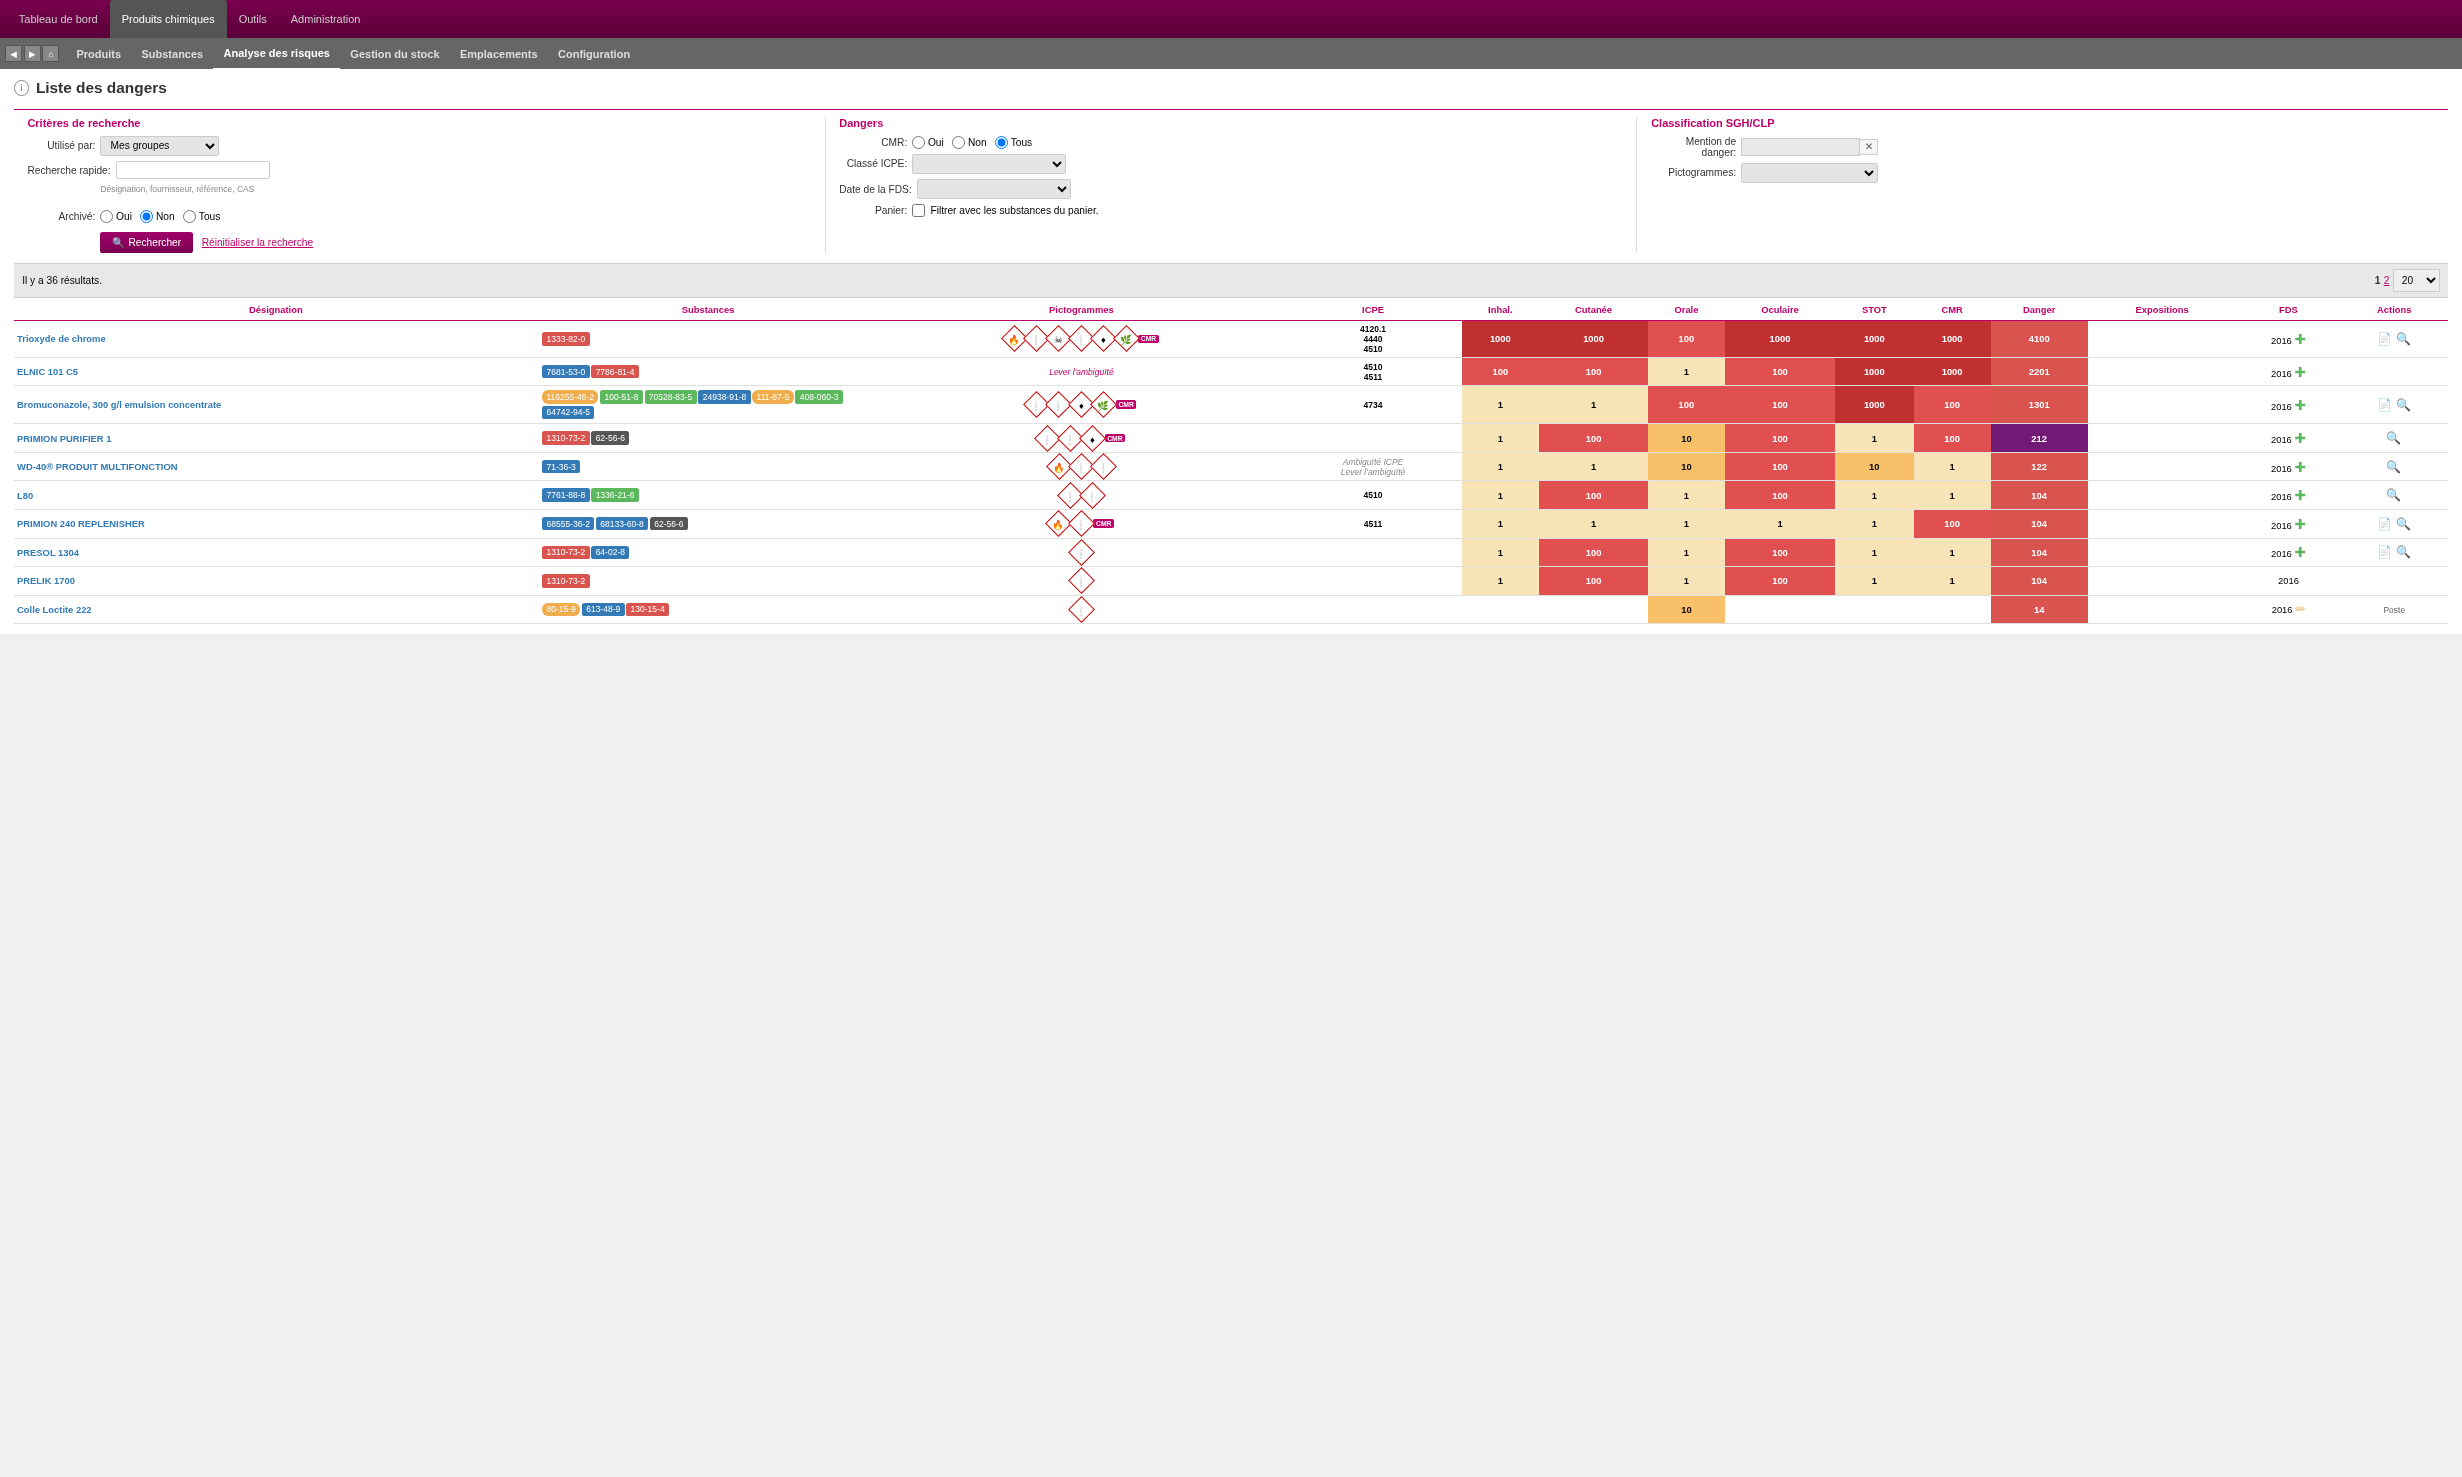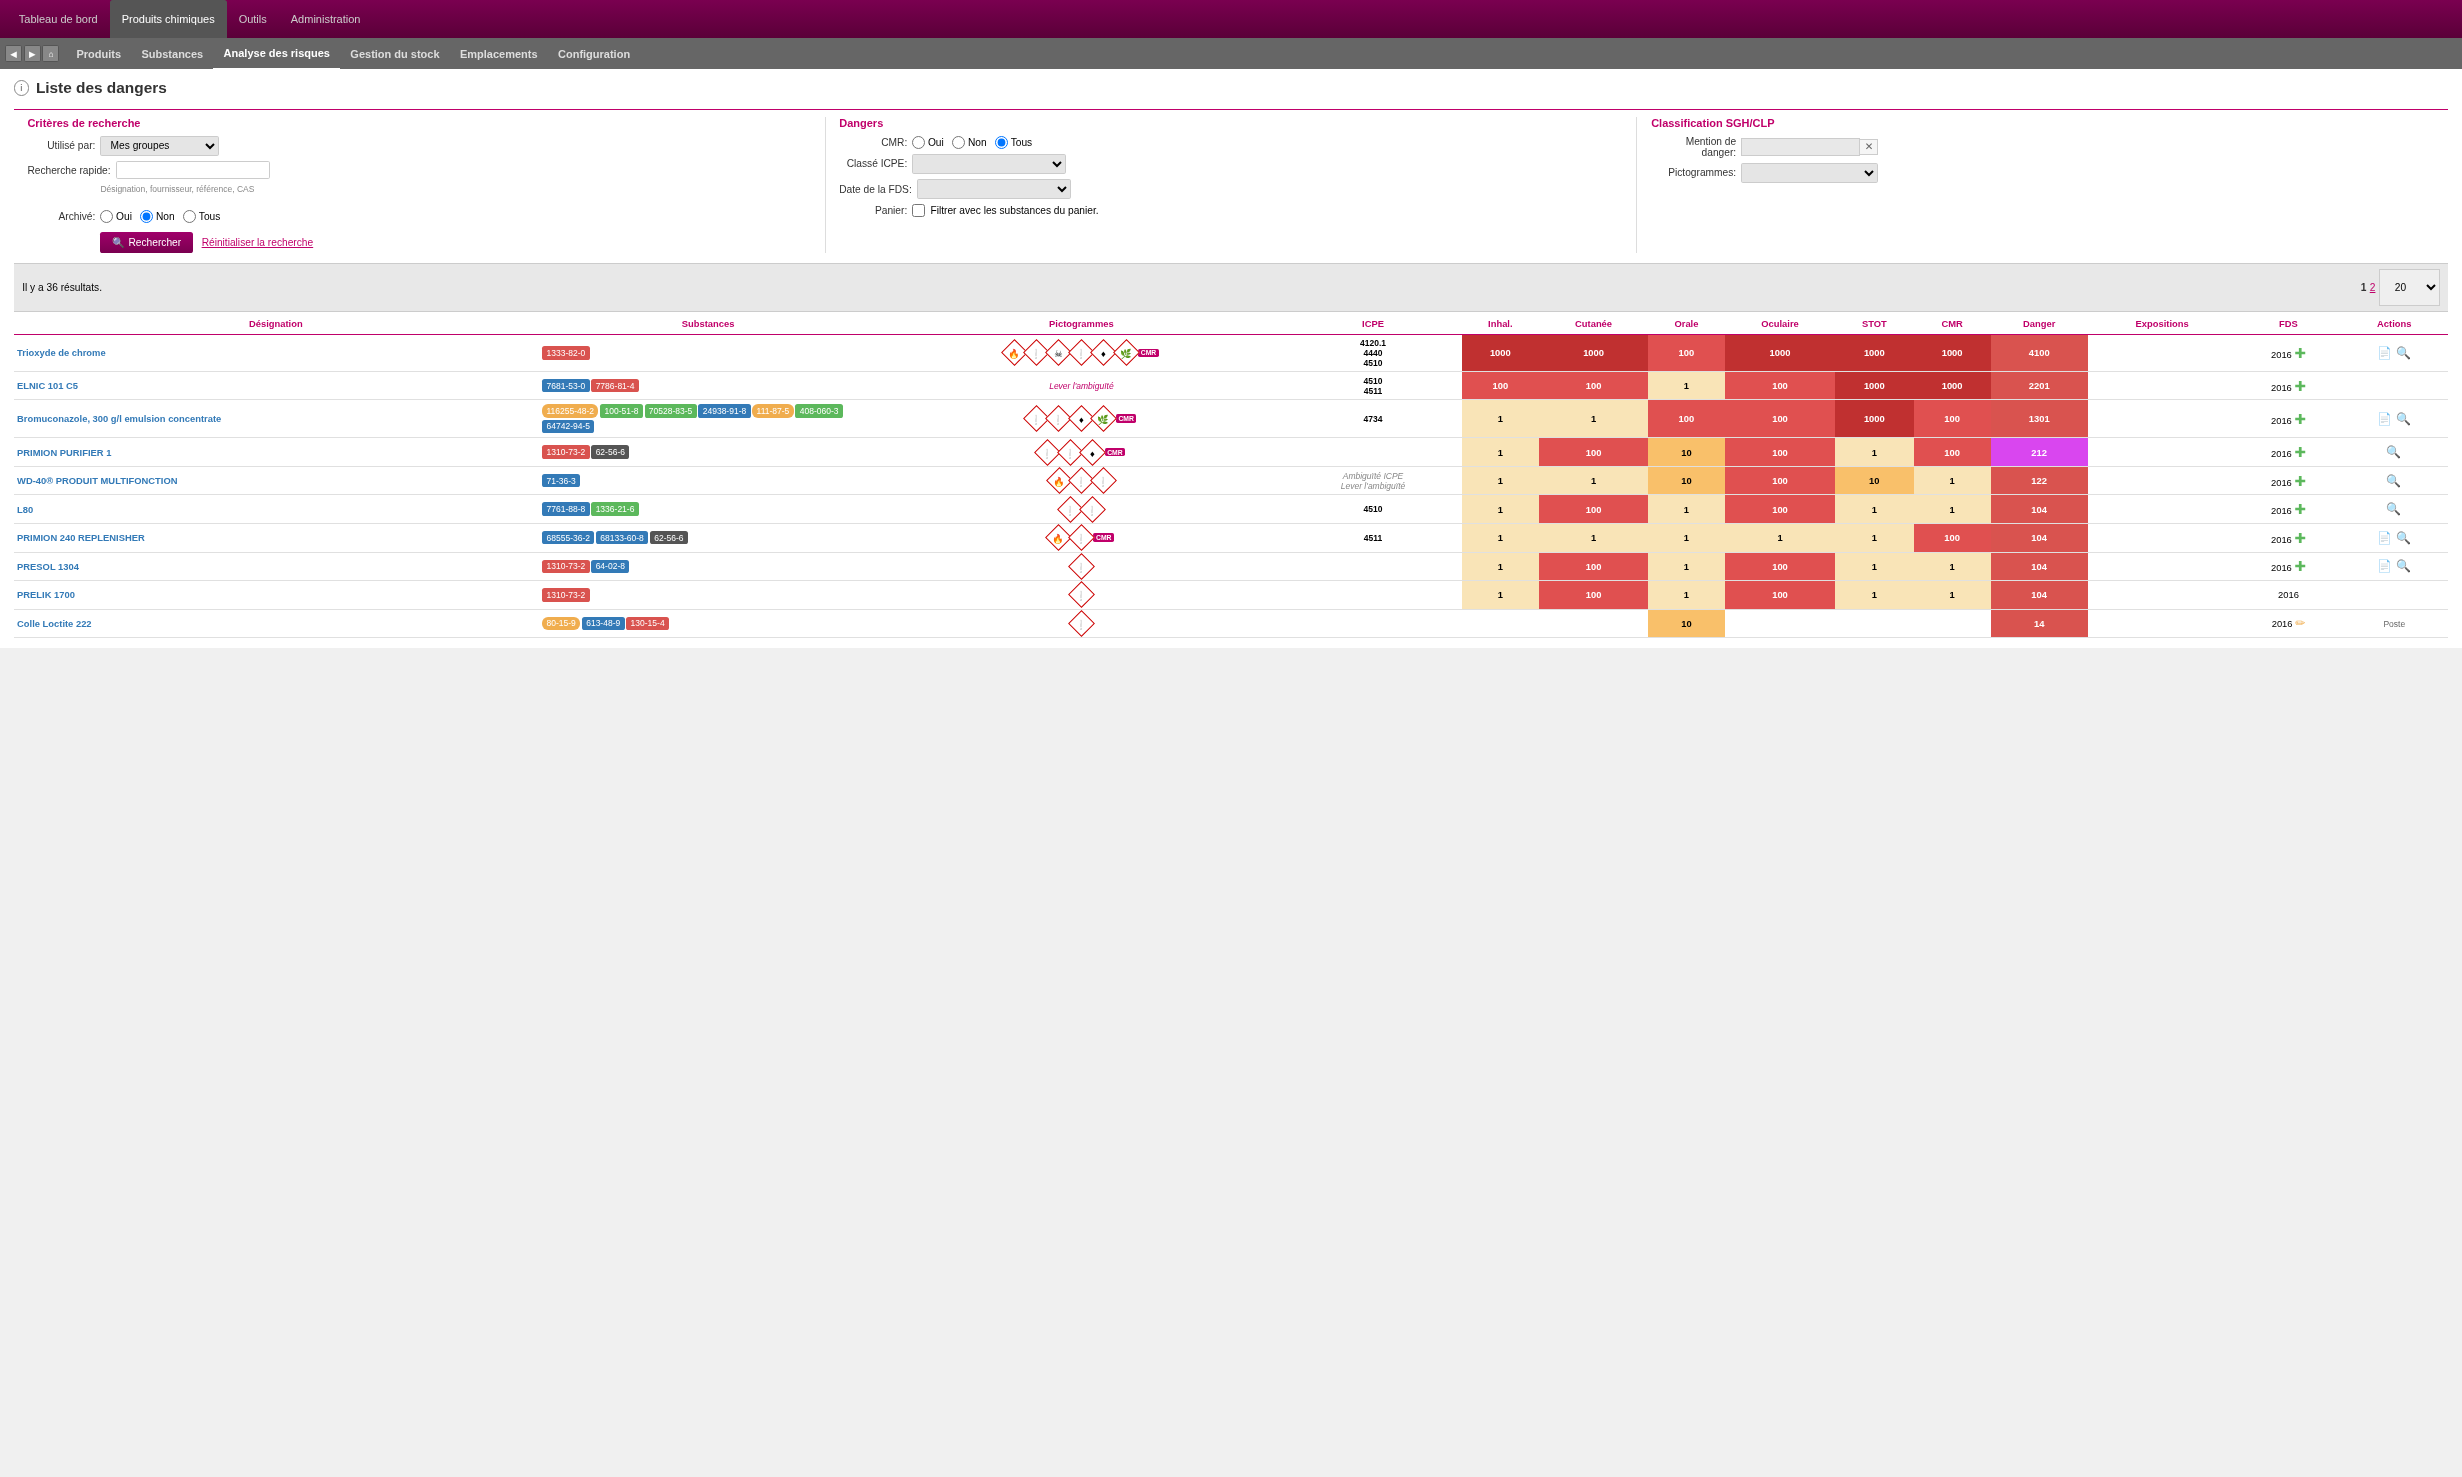--- a/index.html
+++ b/index.html
@@ -151,21 +151,21 @@
       font-size: 10.2px;
       display: flex;
       justify-content: space-between;
       align-items: center;
       border-top: 0.9px solid #ccc;
       border-bottom: 0.9px solid #ccc;
     }
     .pagination { display: flex; align-items: center; gap: 3.4px; font-size: 10.2px; }
     .page-link { color: #c0006a; cursor: pointer; text-decoration: underline; }
     .page-current { font-weight: bold; color: #333; }
-    select.per-page { font-size: 10.2px; padding: 11px; border: 0.9px solid #ccc; }
+    select.per-page { font-size: 10.2px; padding: 4px; border: 0.9px solid #ccc; }
 
     
     .data-table {
       width: 100%;
       border-collapse: collapse;
       font-size: 9.4px;
     }
     .data-table th {
       background: white;
       color: #c0006a;
@@ -477,21 +477,21 @@
   </span><span style="display:inline-block;width:19px;height:19px;transform:rotate(45deg);border:1.3px solid #c00;background:white;margin:0.9px 1.7px;position:relative;vertical-align:middle;">
     <span style="display:block;position:absolute;top:50%;left:50%;transform:translate(-50%,-50%) rotate(-45deg);font-size:9.4px;line-height:1;">♦</span>
   </span><span style="display:inline-block;background:#c0006a;color:white;font-size:6.8px;padding:0.9px 2.6px;border-radius:1.7px;margin:0.9px;font-weight:bold;">CMR</span></td>
           <td style="font-size: 8.5px; font-weight: bold;"></td>
           <td class="risk-cell risk-1">1</td>
           <td class="risk-cell risk-3">100</td>
           <td class="risk-cell risk-2">10</td>
           <td class="risk-cell risk-3">100</td>
           <td class="risk-cell risk-1">1</td>
           <td class="risk-cell risk-3">100</td>
-          <td class="danger-cell risk-cell" style="background: #d946ef; color: white; font-weight: bold;">212</td>
+          <td class="danger-cell risk-cell" style="background: #701a75; color: white; font-weight: bold;">212</td>
           <td></td>
           <td style="white-space: nowrap;"><span>2016</span> <span class="action-add" title="Ajouter">✚</span></td>
           <td style="white-space: nowrap;"><span class="action-icon" title="Rechercher">🔍</span></td>
         </tr>
         <tr>
           <td class="left" style="font-weight: bold; color: rgb(51, 122, 183); cursor: pointer; font-size: 9.4px;">WD-40® PRODUIT MULTIFONCTION</td>
           <td class="left" style="max-width: 137px;"><span class="badge badge-blue">71-36-3</span></td>
           <td style="text-align: center;"><span style="display:inline-block;width:19px;height:19px;transform:rotate(45deg);border:1.3px solid #c00;background:white;margin:0.9px 1.7px;position:relative;vertical-align:middle;">
     <span style="display:block;position:absolute;top:50%;left:50%;transform:translate(-50%,-50%) rotate(-45deg);font-size:9.4px;line-height:1;">🔥</span>
   </span><span style="display:inline-block;width:19px;height:19px;transform:rotate(45deg);border:1.3px solid #c00;background:white;margin:0.9px 1.7px;position:relative;vertical-align:middle;">

